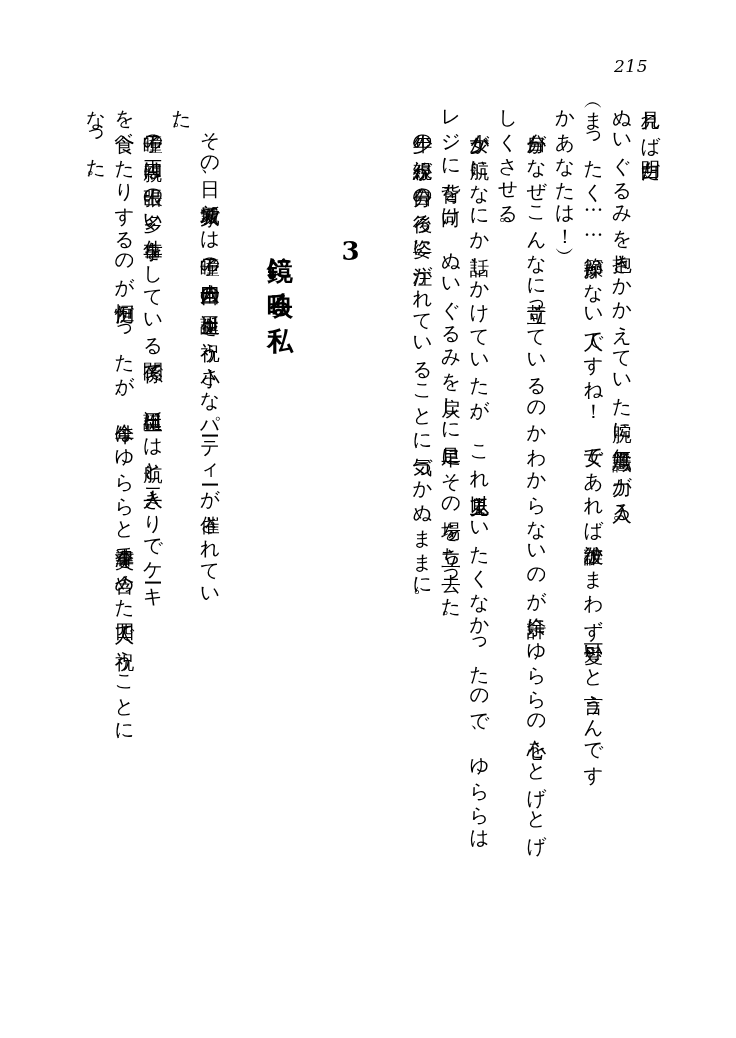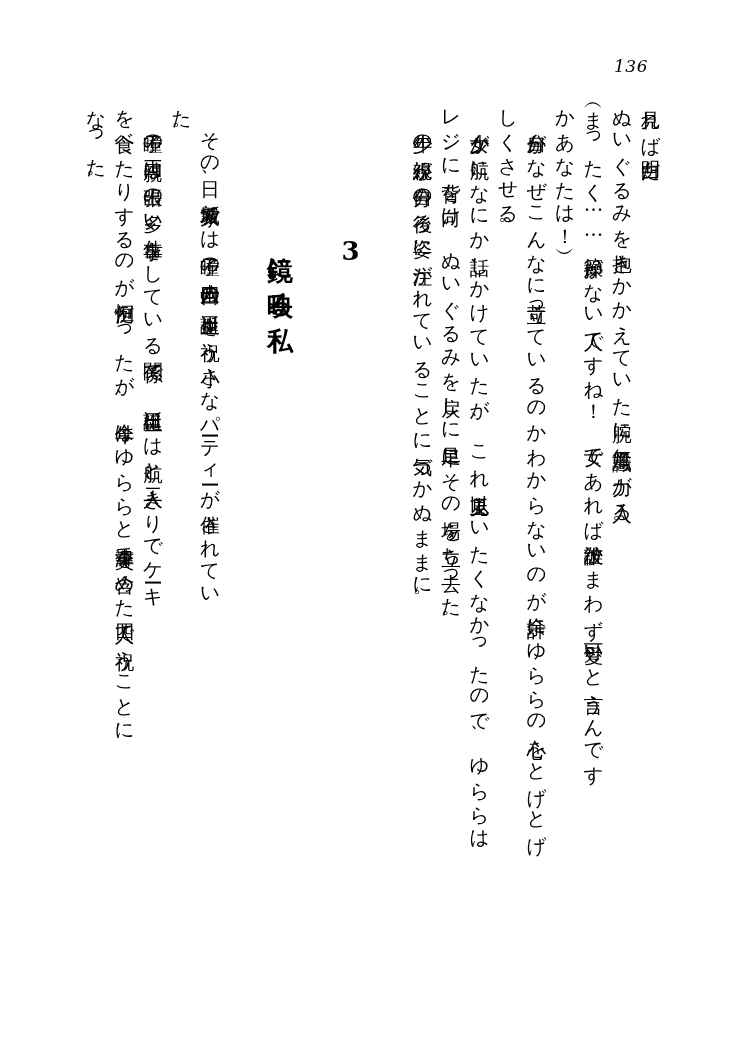--- a/index.html
+++ b/index.html
@@ -77,21 +77,21 @@
 
   .col.indent1 {
     padding-top: 22px;
   }
 </style>
 </head>
 <body>
 
 <div class="page">
 
-  <div class="page-number">136</div>
+  <div class="page-number">215</div>
 
   <div class="text-block">
 
     <div class="col">見れば明白だ。</div>
     <div class="col">ぬいぐるみを抱きかかえていた腕に無意識に力が入る。</div>
     <div class="col">（まったく……節操がない人ですね！　女であれば誰彼かまわず可愛いと言うんです</div>
     <div class="col">かあなたは！）</div>
     <div class="col indent1">自分がなぜこんなに苛立っているのかわからないのが余計にゆららの心をとげとげ</div>
     <div class="col">しくさせる。</div>
     <div class="col indent1">少女が航になにか話しかけていたが、これ以上見ていたくなかったので、ゆららは</div>

